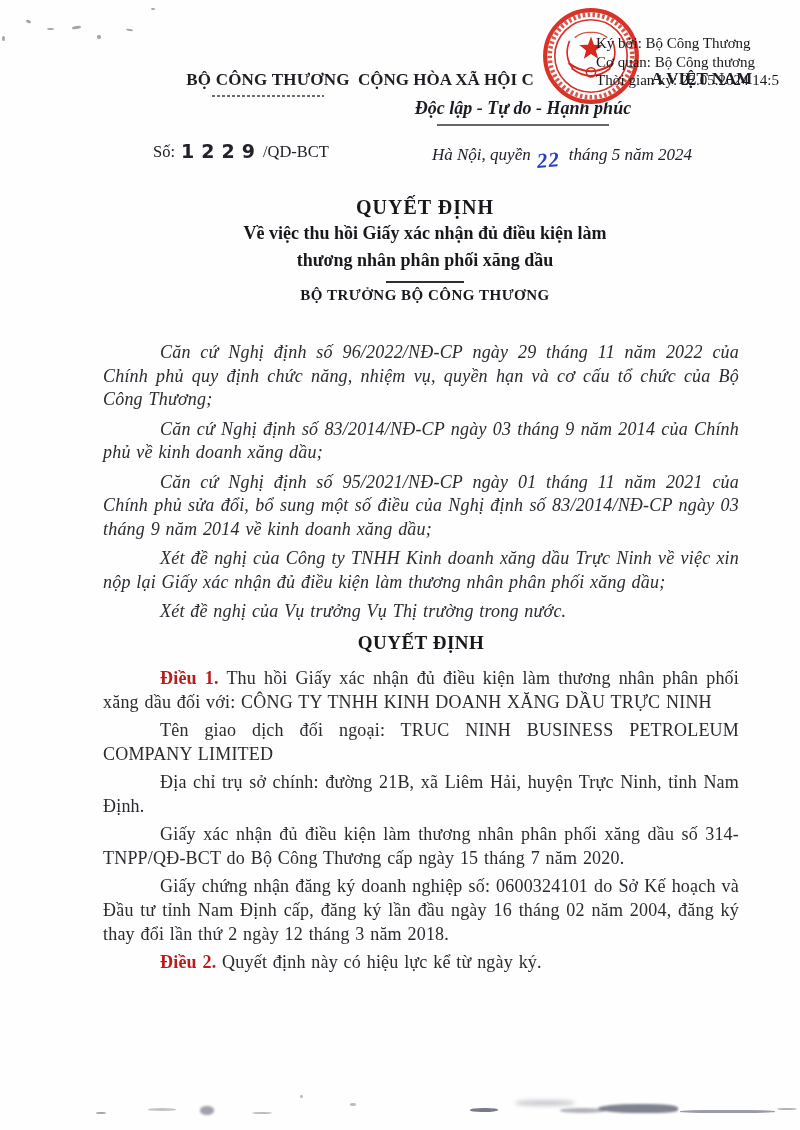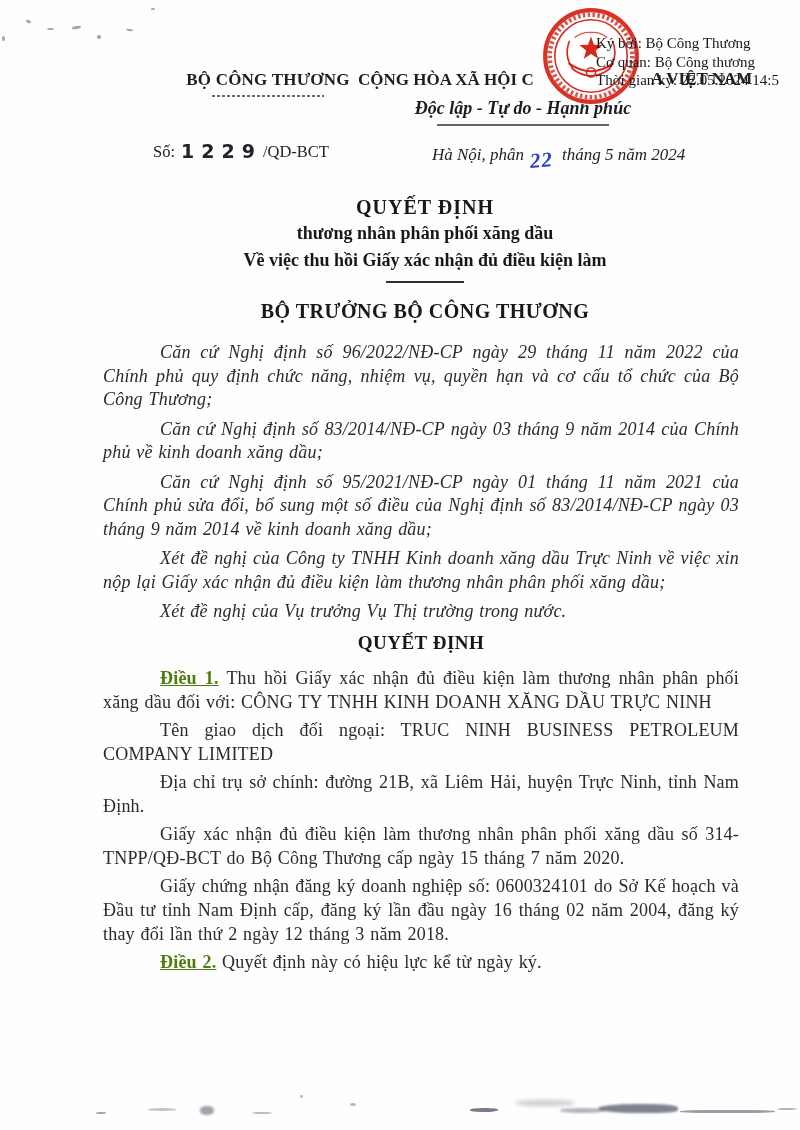--- a/index.html
+++ b/index.html
@@ -28,30 +28,30 @@
     font-weight:600;letter-spacing:7px;margin:0 1px 0 6px;vertical-align:-1px;}
   .dateline{position:absolute;left:432px;top:141px;font-style:italic;font-size:17px;
     color:#20202a;white-space:nowrap;font-weight:500;}
   .hand-day{display:inline-block;color:#2b3fc4;font-size:21px;font-weight:600;
     transform:translateY(7px) rotate(-5deg);margin:0 9px 0 6px;letter-spacing:1px;}
   
   .title-block{position:absolute;left:55px;top:196px;width:740px;text-align:center;color:#17171c;}
   .t-head{font-weight:bold;font-size:20px;letter-spacing:1px;}
   .t-sub{font-weight:bold;font-size:18px;line-height:25px;margin-top:2px;}
   .t-div{width:78px;height:2px;background:#2e2e33;margin:8px auto 0;}
-  .t-auth{margin-top:17px;font-weight:bold;font-size:20px;letter-spacing:.5px;}
+  .t-auth{margin-top:4px;font-weight:bold;font-size:15px;letter-spacing:.5px;}
   
   .body-flow{position:absolute;left:103px;top:341px;width:636px;}
   .body-flow p{margin:0 0 6px;text-indent:57px;text-align:justify;
     font-size:18px;line-height:23.5px;letter-spacing:.2px;word-spacing:1px;color:#2a2a30;}
   .body-flow p.it{font-style:italic;}
   .dec-head{text-align:center;font-weight:bold;font-size:19px;color:#17171c;
     margin:8px 0 12px;letter-spacing:.5px;}
   .body-flow p.art{font-style:normal;line-height:24px;margin-bottom:4px;}
-  .body-flow p.art b{font-weight:bold;color:#4d7c0f;text-decoration:underline;}
+  .body-flow p.art b{font-weight:bold;color:#b91c1c;}
   .body-flow p.art b:empty{display:none;}
   
   .speck,.smudge{position:absolute;border-radius:45%;}
   .speck{background:#8d8d99;opacity:.8;}
   .smudge{background:#55596a;}
 </style>
 </head>
 <body>
 
 <div class="page">
@@ -93,27 +93,27 @@
   </div>
 
   <div class="motto2">Độc lập - Tự do - Hạnh phúc</div>
   <div class="motto2-line"></div>
 
   <div class="docnum">
     <span>Số:</span><span class="digits">1229</span><span>/QD-BCT</span>
   </div>
 
   <div class="dateline">
-    <span>Hà Nội, phân</span><span class="hand-day">22</span><span>tháng 5 năm 2024</span>
+    <span>Hà Nội, quyền</span><span class="hand-day">22</span><span>tháng 5 năm 2024</span>
   </div>
 
   <div class="title-block">
     <div class="t-head">QUYẾT ĐỊNH</div>
+    <div class="t-sub">Về việc thu hồi Giấy xác nhận đủ điều kiện làm</div>
     <div class="t-sub">thương nhân phân phối xăng dầu</div>
-    <div class="t-sub">Về việc thu hồi Giấy xác nhận đủ điều kiện làm</div>
     <div class="t-div"></div>
     <div class="t-auth">BỘ TRƯỞNG BỘ CÔNG THƯƠNG</div>
   </div>
 
   <div class="body-flow">
     <p class="it">Căn cứ Nghị định số 96/2022/NĐ-CP ngày 29 tháng 11 năm 2022 của Chính phủ quy định chức năng, nhiệm vụ, quyền hạn và cơ cấu tổ chức của Bộ Công Thương;</p>
     <p class="it">Căn cứ Nghị định số 83/2014/NĐ-CP ngày 03 tháng 9 năm 2014 của Chính phủ về kinh doanh xăng dầu;</p>
     <p class="it">Căn cứ Nghị định số 95/2021/NĐ-CP ngày 01 tháng 11 năm 2021 của Chính phủ sửa đổi, bổ sung một số điều của Nghị định số 83/2014/NĐ-CP ngày 03 tháng 9 năm 2014 về kinh doanh xăng dầu;</p>
     <p class="it">Xét đề nghị của Công ty TNHH Kinh doanh xăng dầu Trực Ninh về việc xin nộp lại Giấy xác nhận đủ điều kiện làm thương nhân phân phối xăng dầu;</p>
     <p class="it">Xét đề nghị của Vụ trưởng Vụ Thị trường trong nước.</p>

